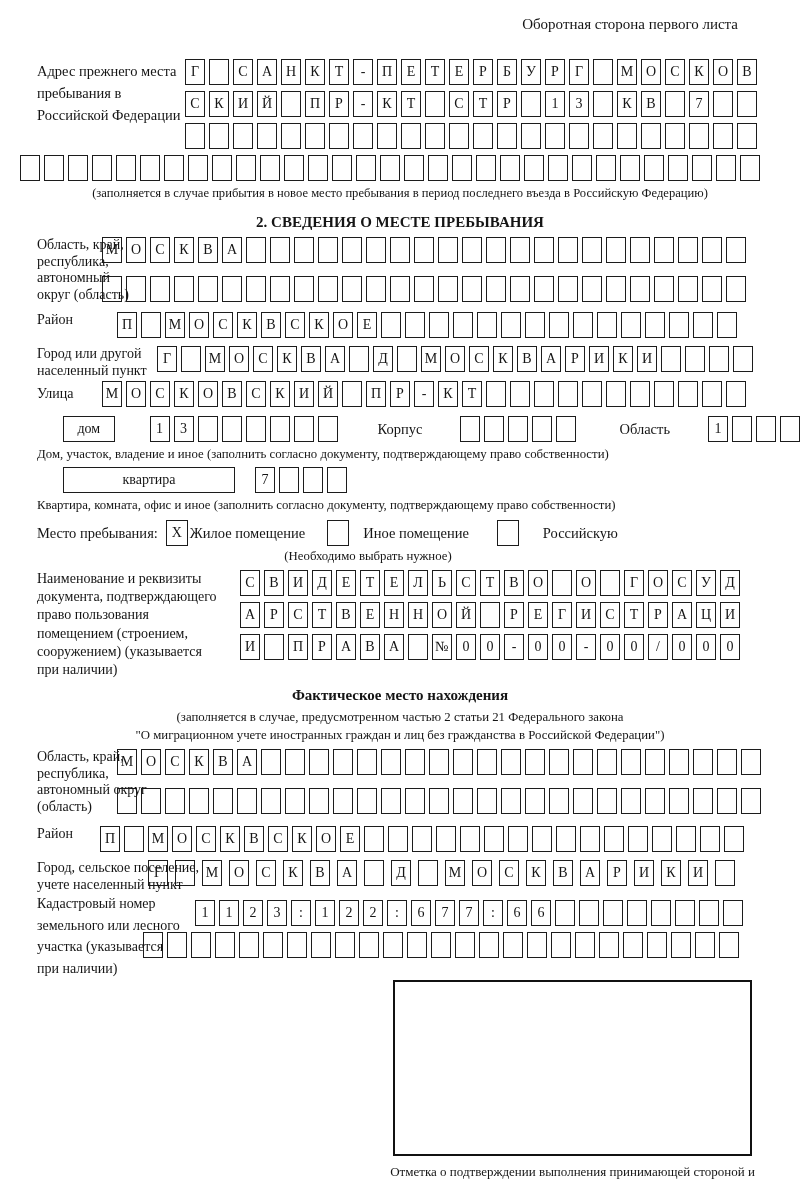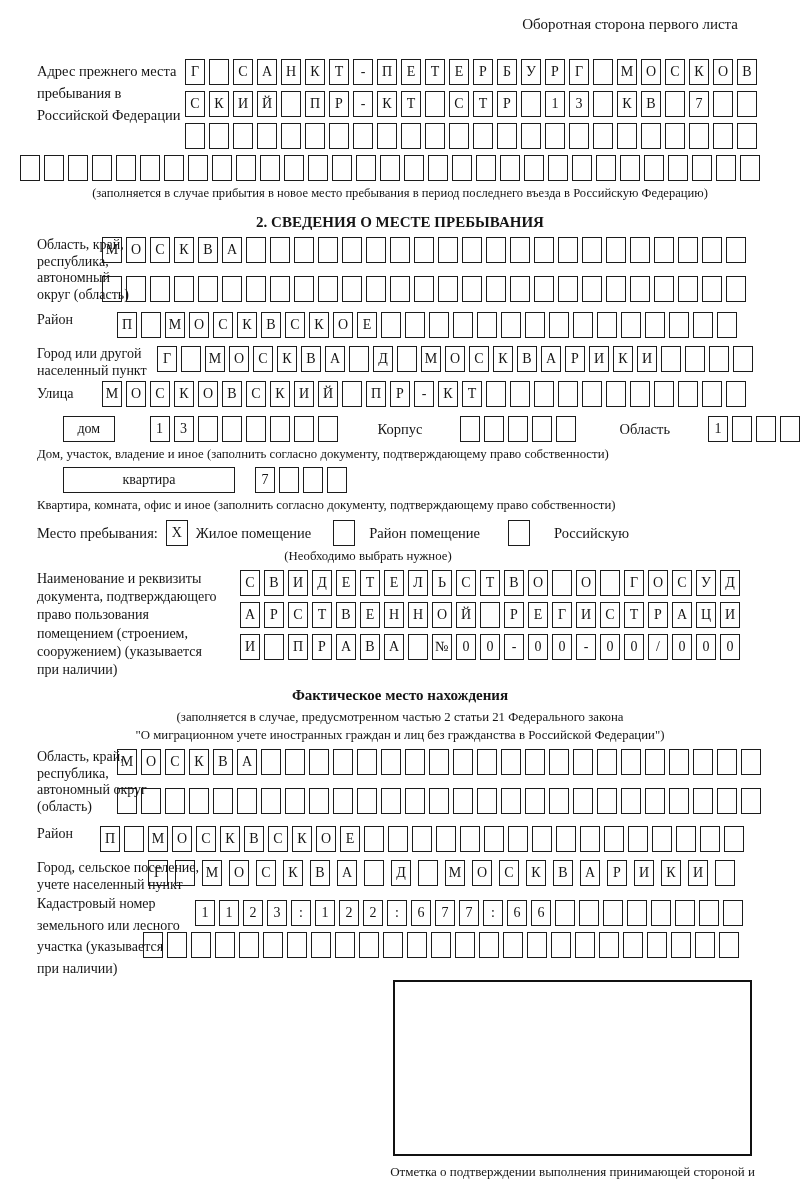--- a/index.html
+++ b/index.html
@@ -436,23 +436,23 @@
         <span class="cell"></span>
         <span class="cell"></span>
         <span class="cell"></span>
       </div>
   </div>
   <div class="caption">Квартира, комната, офис и иное (заполнить согласно документу, подтверждающему право собственности)</div>
 
   <div class="choice-row">
     <span>Место пребывания:</span>
     <span class="checkbox" style="margin-left:8px;">X</span>
-    <span style="margin-left:8px;">Жилое помещение</span>
+    <span style="margin-left:2px;">Жилое помещение</span>
     <span class="checkbox" style="margin-left:22px;"></span>
-    <span style="margin-left:14px;">Район помещение</span>
+    <span style="margin-left:14px;">Иное помещение</span>
     <span class="checkbox" style="margin-left:28px;"></span>
     <span style="margin-left:24px;">Российскую</span>
   </div>
   <div class="subnote">(Необходимо выбрать нужное)</div>
 
   <div class="row mt6" style="min-height:102px;">
     <div class="lbl" style="line-height:1.3;">Наименование и реквизиты
 документа, подтверждающего
 право пользования
 помещением (строением,

